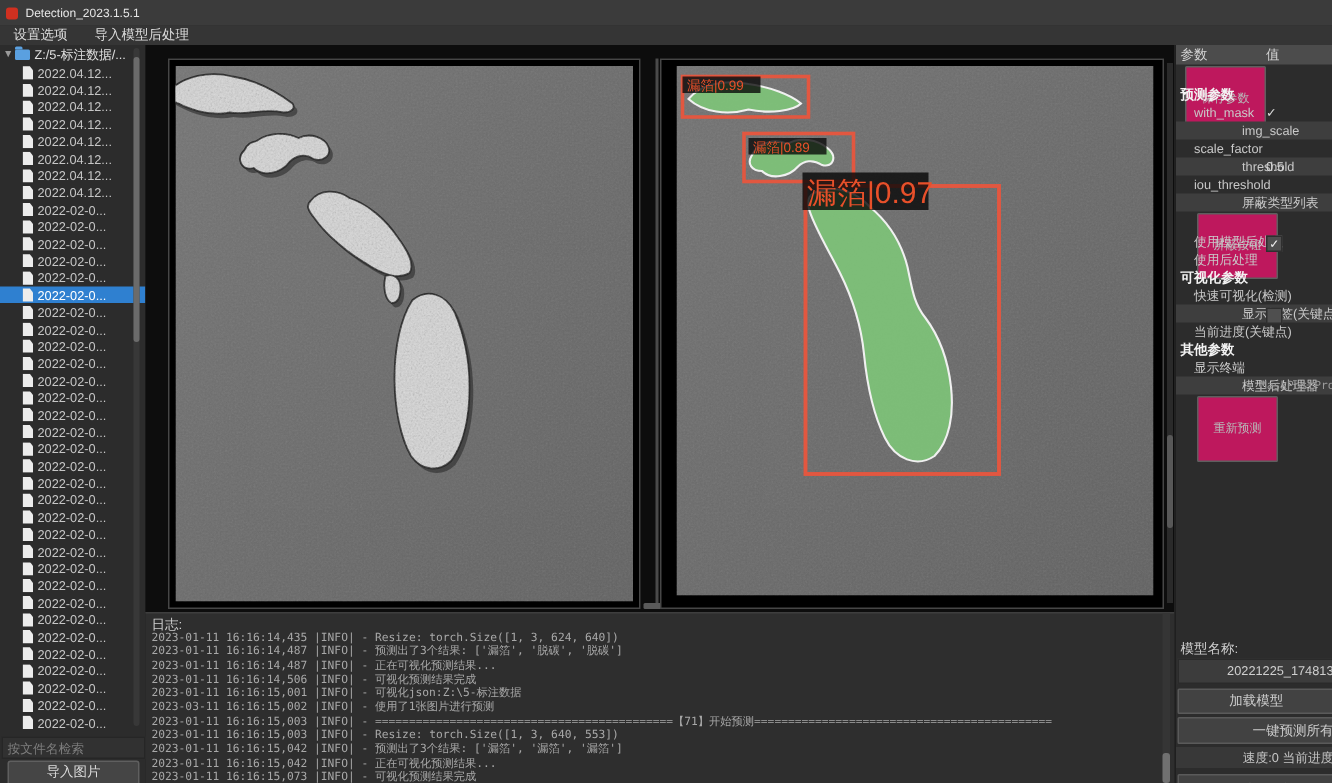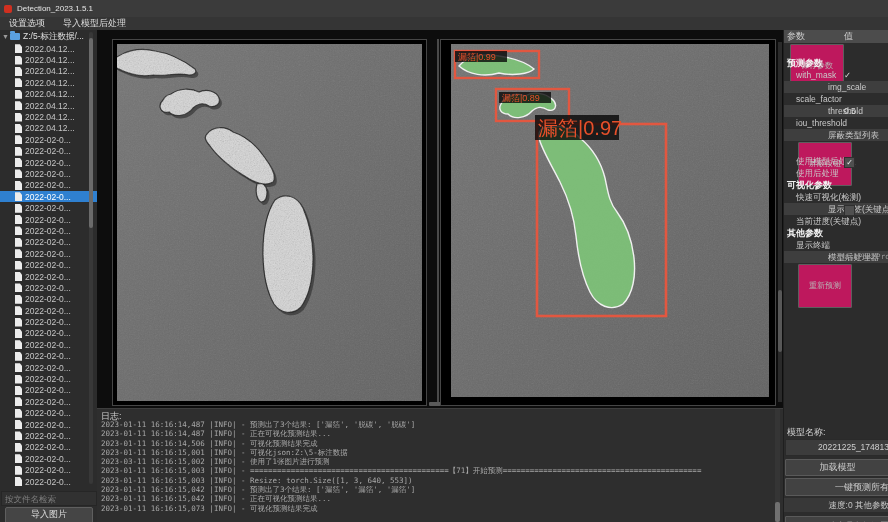--- a/index.html
+++ b/index.html
@@ -375,20 +375,21 @@
 
     <div id="img-scrollbar">
         <div class="thumb"></div>
       </div>
   </div>
 
   <div id="log">
     <div id="log-title">日志:</div>
     <div id="log-lines">
 
+        <div class="log-line">2023-01-11 16:16:14,435 |INFO| - Resize: torch.Size([1, 3, 624, 640])</div>
 
         <div class="log-line">2023-01-11 16:16:14,487 |INFO| - 预测出了3个结果: ['漏箔', '脱碳', '脱碳']</div>
 
         <div class="log-line">2023-01-11 16:16:14,487 |INFO| - 正在可视化预测结果...</div>
 
         <div class="log-line">2023-01-11 16:16:14,506 |INFO| - 可视化预测结果完成</div>
 
         <div class="log-line">2023-01-11 16:16:15,001 |INFO| - 可视化json:Z:\5-标注数据</div>
 
         <div class="log-line">2023-03-11 16:16:15,002 |INFO| - 使用了1张图片进行预测</div>
@@ -508,17 +509,17 @@
         <div class="p-row btn b2">
           <span class="p-label">重新预测</span>
           <span class="p-value"></span>
         </div>
       </div>
 
     <div id="model-name-label">模型名称:</div>
     <div id="model-name-input">20221225_174813</div>
     <div class="r-btn" id="load-btn">加载模型</div>
     <div class="r-btn" id="predict-all-btn">一键预测所有</div>
-    <div id="speed-row">速度:0 其他参数</div>
+    <div id="speed-row">速度:0 当前进度</div>
     <div class="r-btn" id="post-btn">后处理参数设置</div>
   </div>
 
 </div>
 
 </body></html>

